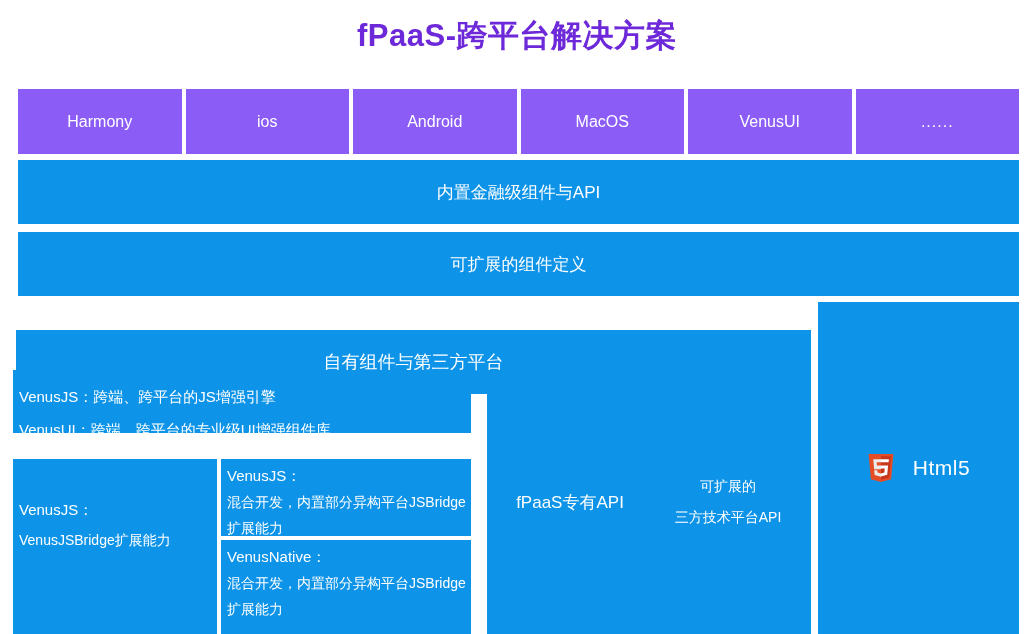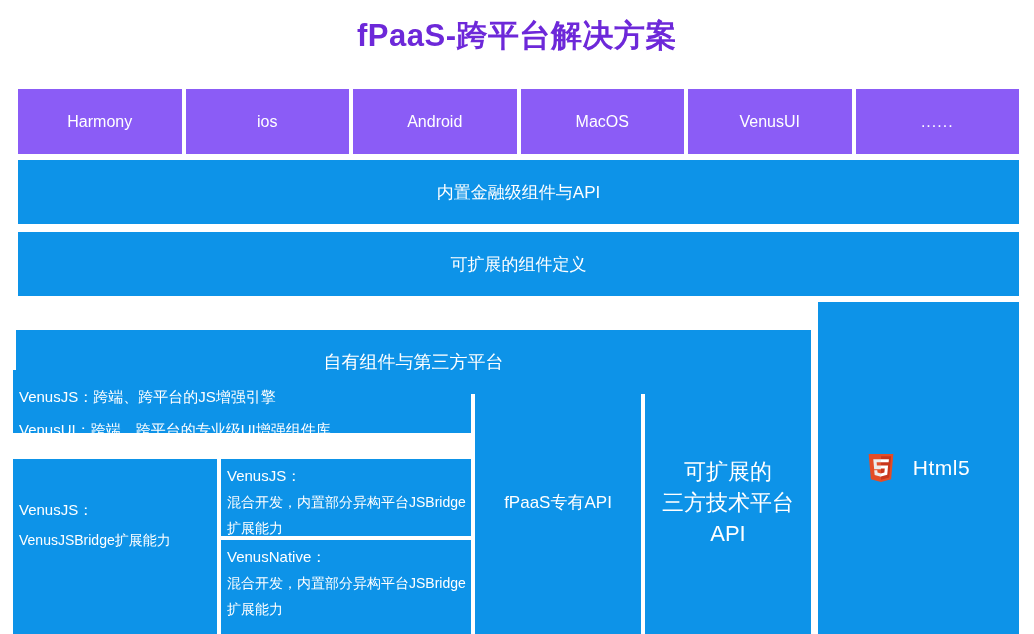--- a/index.html
+++ b/index.html
@@ -146,34 +146,34 @@
     white-space: nowrap;
   }
   .stack-box .sb-line {
     font-size: 14px;
     line-height: 26px;
     white-space: nowrap;
   }
 
   
   #fpaas-api {
-    left: 475px;
+    left: 487px;
     top: 370px;
     width: 166px;
     height: 264px;
     font-size: 17px;
   }
 
   
   #third-api {
     left: 645px;
     top: 370px;
     width: 166px;
     height: 264px;
-    font-size: 22px;
+    font-size: 14px;
     flex-direction: column;
     line-height: 31px;
   }
 
   
   #html5-panel {
     left: 818px;
     top: 302px;
     width: 201px;
     height: 332px;

